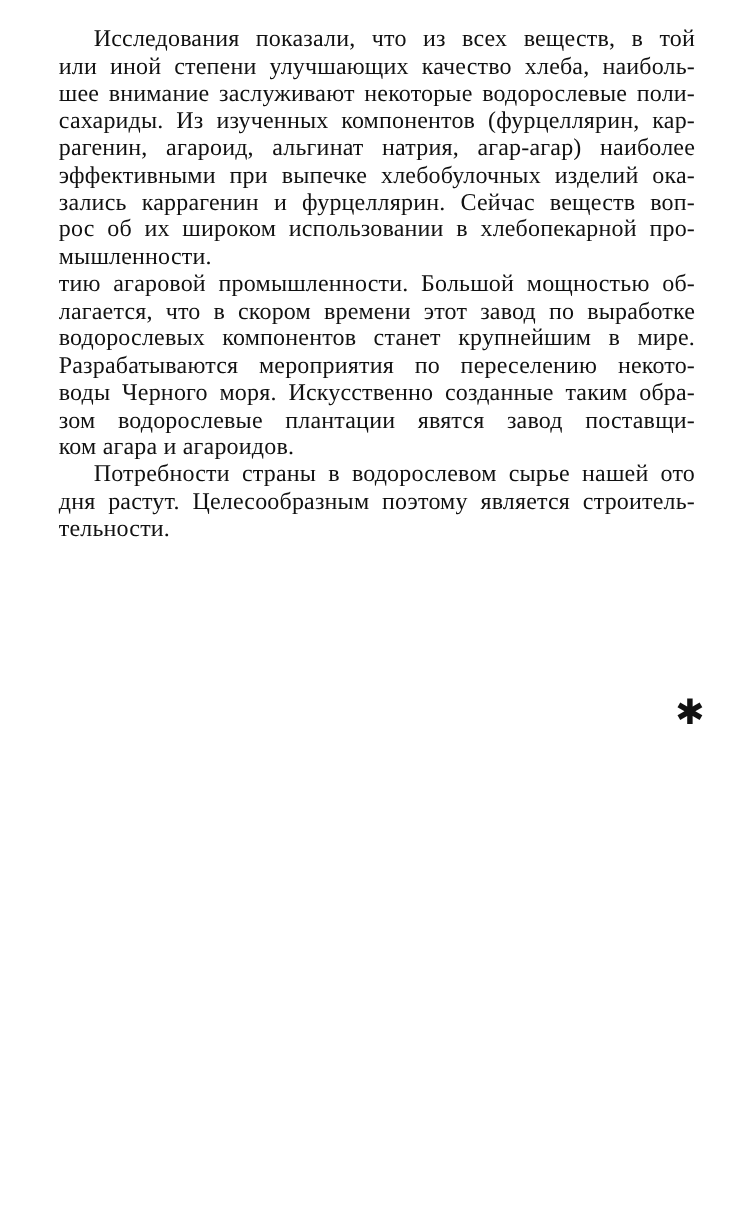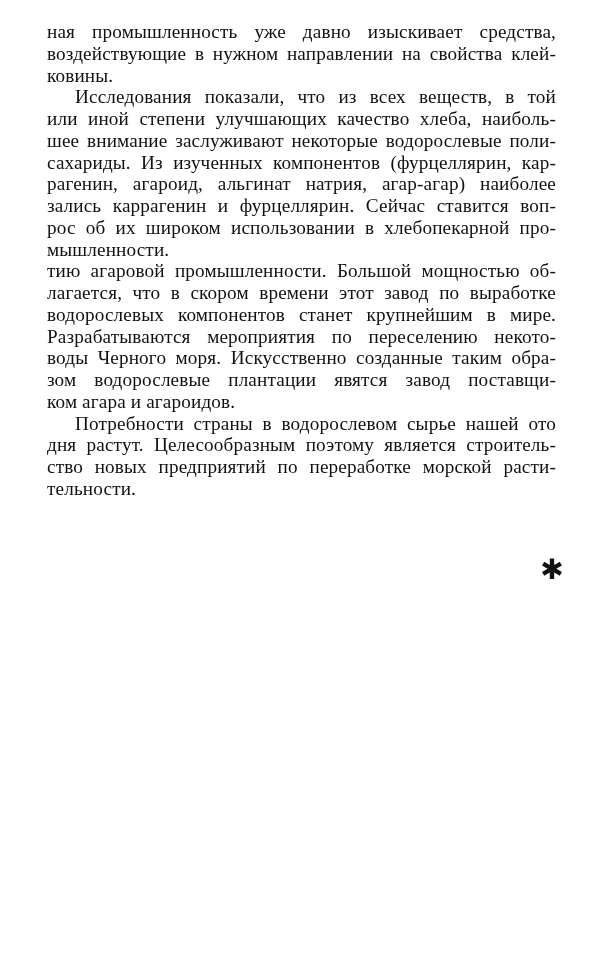--- a/index.html
+++ b/index.html
@@ -50,49 +50,44 @@
       line-height: 24px;
       color: #111111;
       text-align: center;
     }
   </style>
 </head>
 <body>
 
 <div class="page">
 
-  <div>
-    <span class="line">ная промышленность  уже  давно изыскивает средства,</span>
-    <span class="line">воздействующие в нужном направлении на свойства клей-</span>
-    <span class="line last">ковины.</span>
-  </div>
 
   <div>
     <span class="line indent">Исследования  показали, что из всех веществ, в той</span>
     <span class="line">или иной степени улучшающих качество хлеба, наиболь-</span>
     <span class="line">шее внимание заслуживают некоторые водорослевые поли-</span>
     <span class="line">сахариды. Из изученных компонентов (фурцеллярин, кар-</span>
     <span class="line">рагенин, агароид, альгинат натрия, агар-агар)  наиболее</span>
-    <span class="line">зались каррагенин и фурцеллярин. Сейчас ставится воп-</span>
+    <span class="line">эффективными при выпечке хлебобулочных изделий ока-</span>
+    <span class="line">зались каррагенин и фурцеллярин. Сейчас веществ воп-</span>
     <span class="line">рос об их широком использовании в хлебопекарной про-</span>
     <span class="line last">мышленности.</span>
   </div>
 
   <div>
     <span class="line">тию агаровой промышленности. Большой мощностью об-</span>
     <span class="line">лагается, что в скором времени этот завод по выработке</span>
     <span class="line">водорослевых компонентов станет крупнейшим в мире.</span>
     <span class="line">Разрабатываются мероприятия по переселению некото-</span>
     <span class="line">воды Черного моря. Искусственно созданные таким обра-</span>
     <span class="line">зом водорослевые плантации явятся завод поставщи-</span>
     <span class="line last">ком агара и агароидов.</span>
   </div>
 
   <div>
     <span class="line indent">Потребности страны в водорослевом сырье нашей ото</span>
     <span class="line">дня растут. Целесообразным поэтому является строитель-</span>
-    <span class="line">ство новых предприятий по переработке морской расти-</span>
     <span class="line last">тельности.</span>
   </div>
 
 </div>
 
 <div class="ornament">✱</div>
 
 </body></html>

